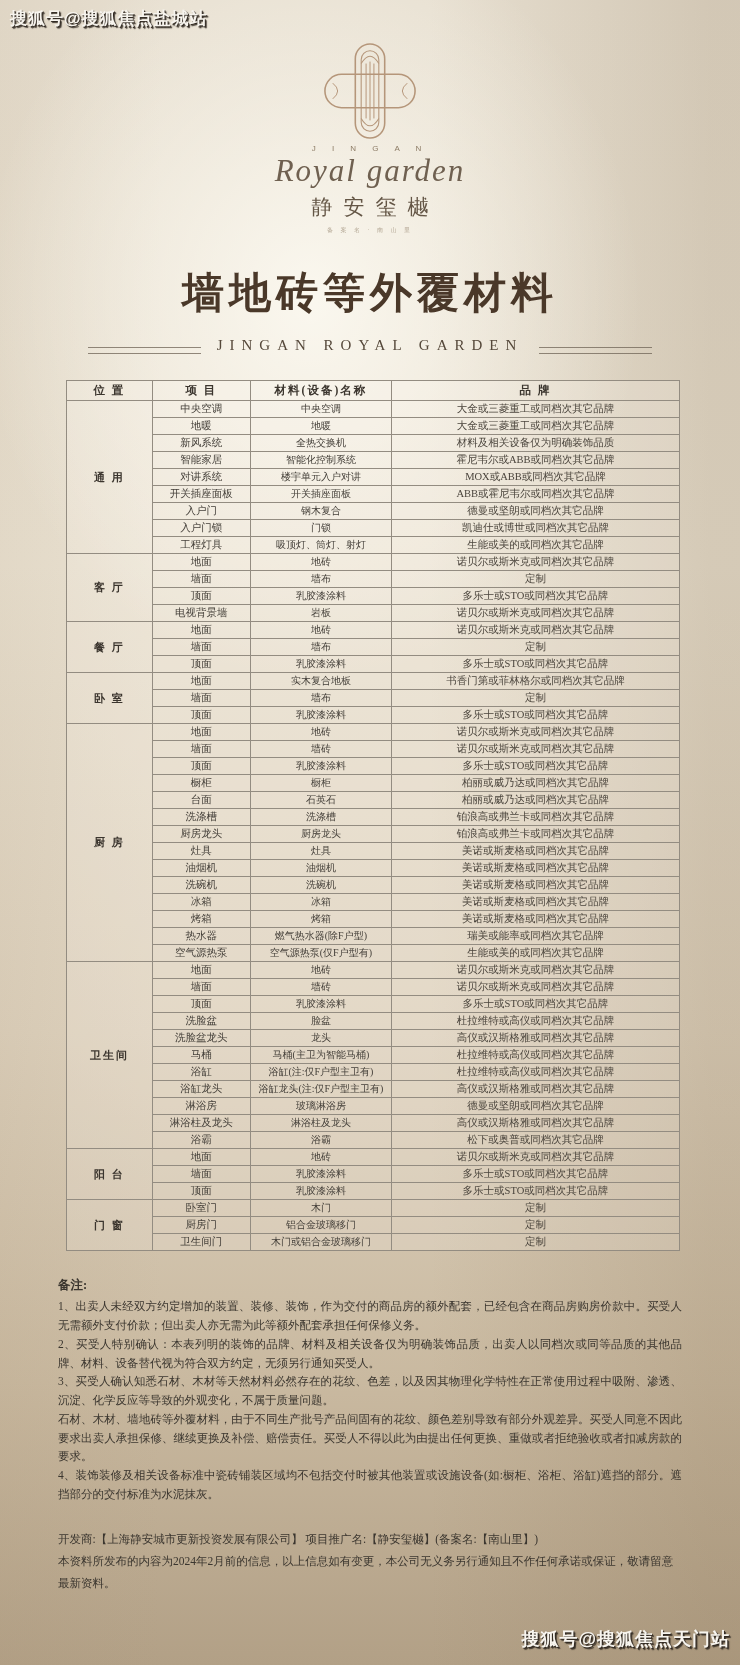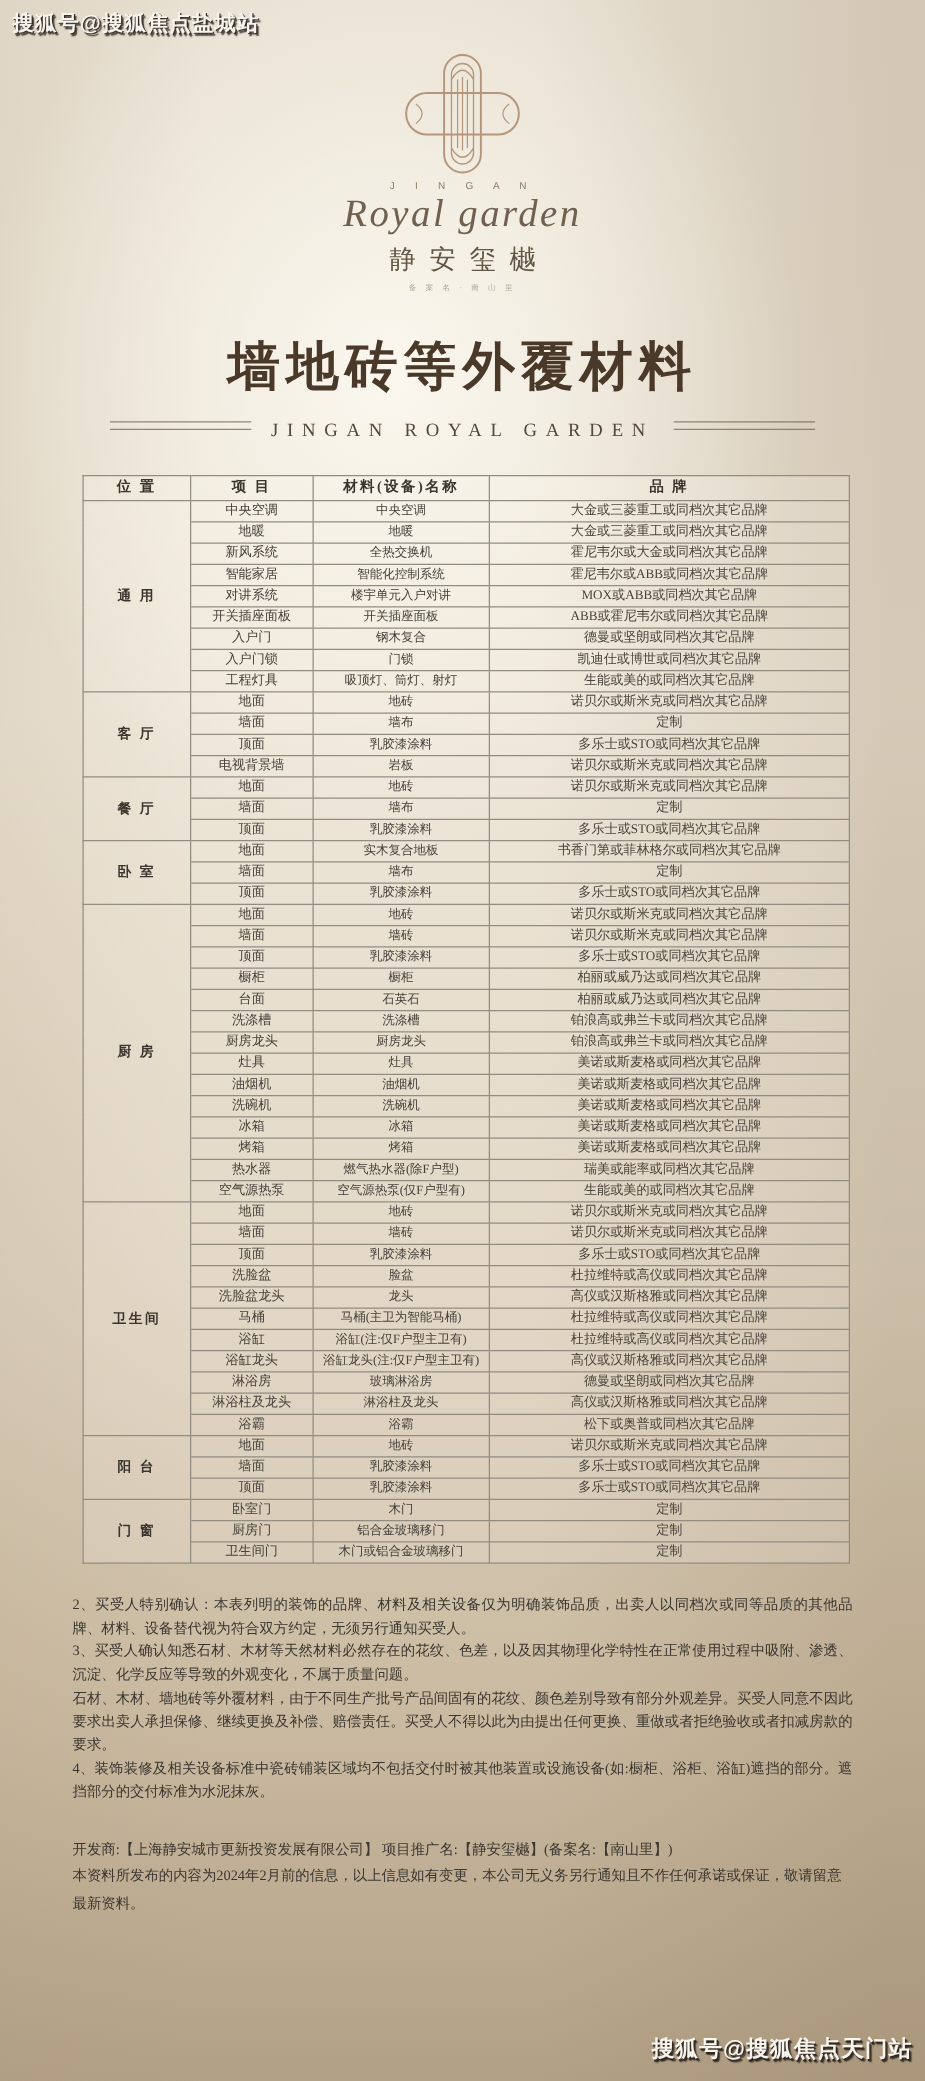--- a/index.html
+++ b/index.html
@@ -40,21 +40,21 @@
   .logo-tag{
     font-size:6px;letter-spacing:3px;color:#9c8c77;opacity:0.75;margin-top:5px;
   }
   
   .title{
     text-align:center;margin-top:30px;
     font-size:42px;font-weight:bold;letter-spacing:5px;
     color:#4a3829;
   }
   .subtitle-row{
-    display:flex;align-items:flex-start;
+    display:flex;align-items:flex-end;
     margin:16px 88px 0 88px;
   }
   .sub-line{
     flex:1;height:5px;
     border-top:1px solid #6f6456;border-bottom:1px solid #6f6456;
     opacity:0.75;
   }
   .subtitle{
     margin:0 16px;font-size:15px;letter-spacing:7px;
     color:#55483a;white-space:nowrap;
@@ -156,21 +156,21 @@
           <td class="brand">大金或三菱重工或同档次其它品牌</td>
         </tr>
         <tr>
           <td class="item">地暖</td>
           <td class="material">地暖</td>
           <td class="brand">大金或三菱重工或同档次其它品牌</td>
         </tr>
         <tr>
           <td class="item">新风系统</td>
           <td class="material">全热交换机</td>
-          <td class="brand">霍尼韦尔或大金或同档次其它品牌</td>
+          <td class="brand">材料及相关设备仅为明确装饰品质</td>
         </tr>
         <tr>
           <td class="item">智能家居</td>
           <td class="material">智能化控制系统</td>
           <td class="brand">霍尼韦尔或ABB或同档次其它品牌</td>
         </tr>
         <tr>
           <td class="item">对讲系统</td>
           <td class="material">楼宇单元入户对讲</td>
           <td class="brand">MOX或ABB或同档次其它品牌</td>
@@ -404,20 +404,22 @@
         </tr>
         <tr>
           <td class="item">卫生间门</td>
           <td class="material">木门或铝合金玻璃移门</td>
           <td class="brand">定制</td>
         </tr>
       </tbody>
   </table>
 
   <div class="notes">
+    <div class="notes-label">备注:</div>
+    <p>1、出卖人未经双方约定增加的装置、装修、装饰，作为交付的商品房的额外配套，已经包含在商品房购房价款中。买受人无需额外支付价款；但出卖人亦无需为此等额外配套承担任何保修义务。</p>
     <p>2、买受人特别确认：本表列明的装饰的品牌、材料及相关设备仅为明确装饰品质，出卖人以同档次或同等品质的其他品牌、材料、设备替代视为符合双方约定，无须另行通知买受人。</p>
     <p>3、买受人确认知悉石材、木材等天然材料必然存在的花纹、色差，以及因其物理化学特性在正常使用过程中吸附、渗透、沉淀、化学反应等导致的外观变化，不属于质量问题。</p>
     <p>石材、木材、墙地砖等外覆材料，由于不同生产批号产品间固有的花纹、颜色差别导致有部分外观差异。买受人同意不因此要求出卖人承担保修、继续更换及补偿、赔偿责任。买受人不得以此为由提出任何更换、重做或者拒绝验收或者扣减房款的要求。</p>
     <p>4、装饰装修及相关设备标准中瓷砖铺装区域均不包括交付时被其他装置或设施设备(如:橱柜、浴柜、浴缸)遮挡的部分。遮挡部分的交付标准为水泥抹灰。</p>
   </div>
 
   <div class="footer">
     <p>开发商:【上海静安城市更新投资发展有限公司】 项目推广名:【静安玺樾】(备案名:【南山里】)</p>
     <p>本资料所发布的内容为2024年2月前的信息，以上信息如有变更，本公司无义务另行通知且不作任何承诺或保证，敬请留意最新资料。</p>
   </div>

